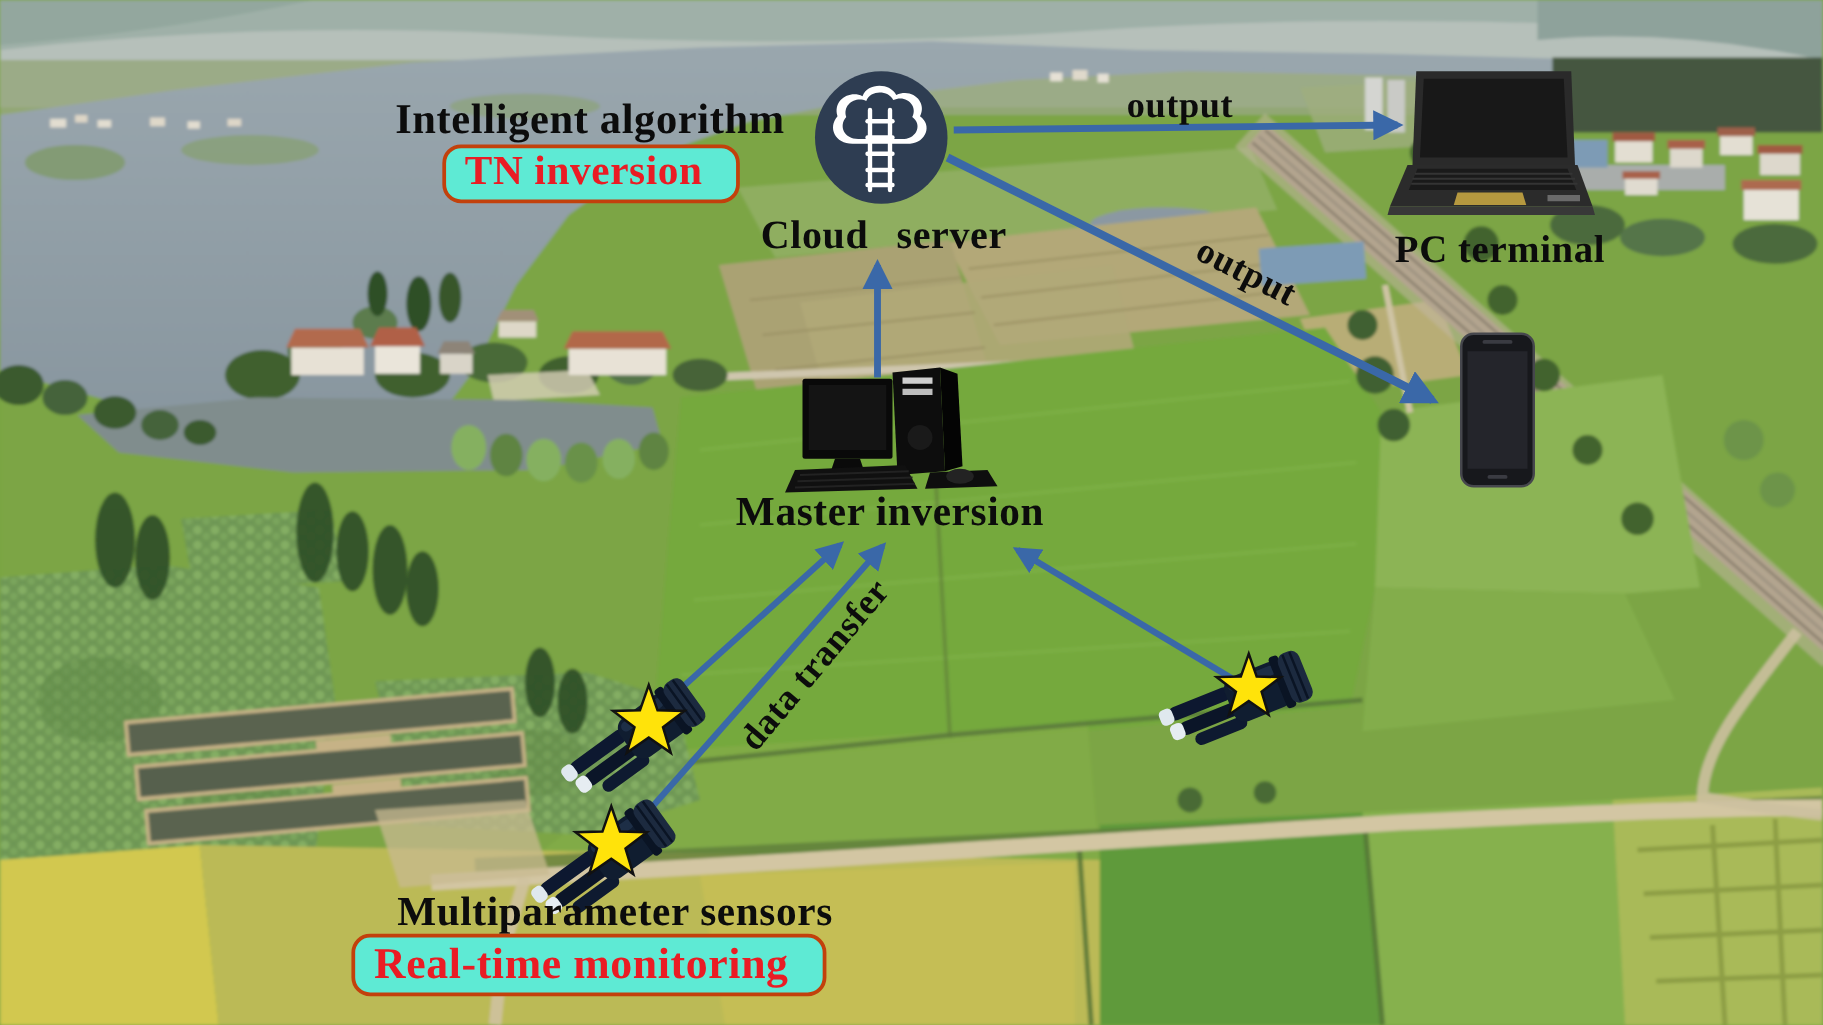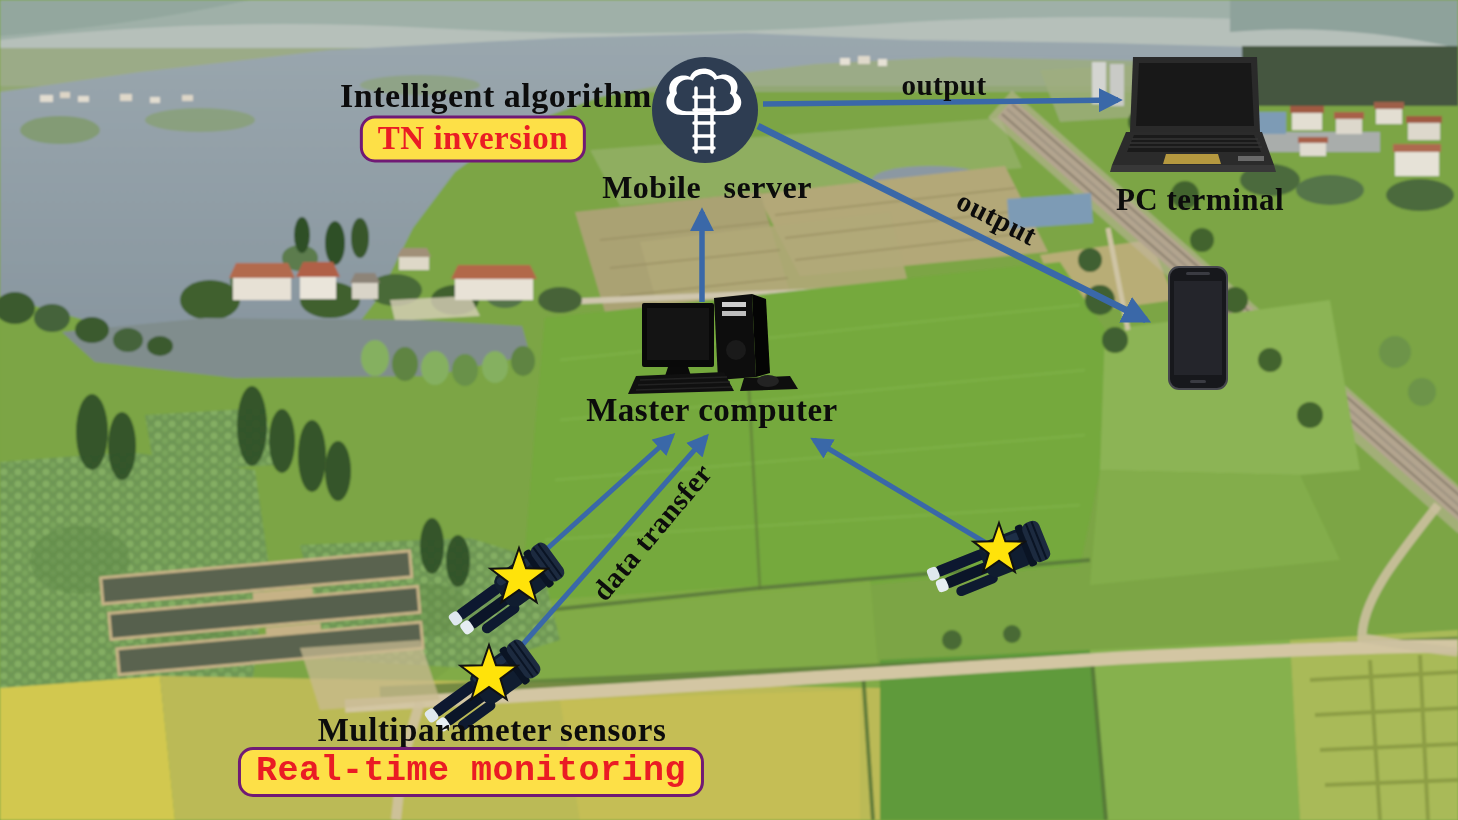--- a/index.html
+++ b/index.html
@@ -8,28 +8,28 @@
     font-family:"Liberation Serif","DejaVu Serif",serif;
     background:#7ba544;
   }
   #fig svg{position:absolute;left:0;top:0;}
   .lbl{
     position:absolute;font-weight:700;color:#0c0c0c;white-space:nowrap;
     transform:translate(-50%,-50%);line-height:1.05;z-index:6;letter-spacing:.5px;
   }
   .badge{
     position:absolute;transform:translate(-50%,-50%);z-index:6;
-    background:#fde047;border:3px solid #701a75;border-radius:15px;
-    padding:1px 15px 3px 15px;white-space:nowrap;
+    background:#5eead4;border:3px solid #c2410c;border-radius:15px;
+    padding:1px 27px 3px 15px;white-space:nowrap;
   }
   .badge .lbl-in{font-weight:700;color:#ea1c24;white-space:nowrap;letter-spacing:.5px;}
   .rot-out{transform:translate(-50%,-50%) rotate(27deg);}
   .rot-dt{transform:translate(-50%,-50%) rotate(-50deg);}
-  .f34{font-size:34px;margin-left:24px;} .f33{font-size:33px;} .f32{font-size:32px;}
-  .f31{font-size:31px;} .f29{font-size:29px;} .f35{font-size:35px;font-family:Liberation Mono, monospace;}
+  .f34{font-size:34px;} .f33{font-size:33px;} .f32{font-size:32px;}
+  .f31{font-size:31px;} .f29{font-size:29px;} .f35{font-size:35px;}
   .ws{word-spacing:14px;}
 </style>
 </head>
 <body>
 
 <div id="fig">
 
   <svg width="1458" height="820" viewBox="0 0 1458 820">
     <defs>
       <linearGradient id="waterG" x1="0" y1="0" x2="0" y2="1">
@@ -362,30 +362,30 @@
     <use href="#starP" transform="translate(489 675)" fill="#ffe30a" stroke="#111" stroke-width="2"></use>
     <use href="#starP" transform="translate(999 550) scale(0.9)" fill="#ffe30a" stroke="#111" stroke-width="2.2"></use>
   </svg>
 
   <div class="lbl f34" style="left:472px; top:96px;">Intelligent algorithm</div>
 
   <div class="badge" style="left:473px; top:139px;">
     <span class="lbl-in f33">TN inversion</span>
   </div>
 
-  <div class="lbl f32 ws" style="left:707px; top:188px;">Mobile server</div>
+  <div class="lbl f32 ws" style="left:707px; top:188px;">Cloud server</div>
 
   <div class="lbl f29" style="left:944px; top:85px;">output</div>
 
   <div class="lbl f29 rot-out" style="left:997px; top:218px;">output</div>
 
   <div class="lbl f31" style="left:1200px; top:200px;text-align:center;">PC terminal</div>
 
 
-  <div class="lbl f33" style="left:712px; top:410px;">Master computer</div>
+  <div class="lbl f33" style="left:712px; top:410px;">Master inversion</div>
 
   <div class="lbl f29 rot-dt" style="left:652px; top:532px;">data transfer</div>
 
   <div class="lbl f33" style="left:492px; top:730px;">Multiparameter sensors</div>
 
   <div class="badge" style="left:471px; top:772px;">
     <span class="lbl-in f35">Real-time monitoring</span>
   </div>
 
 </div>

